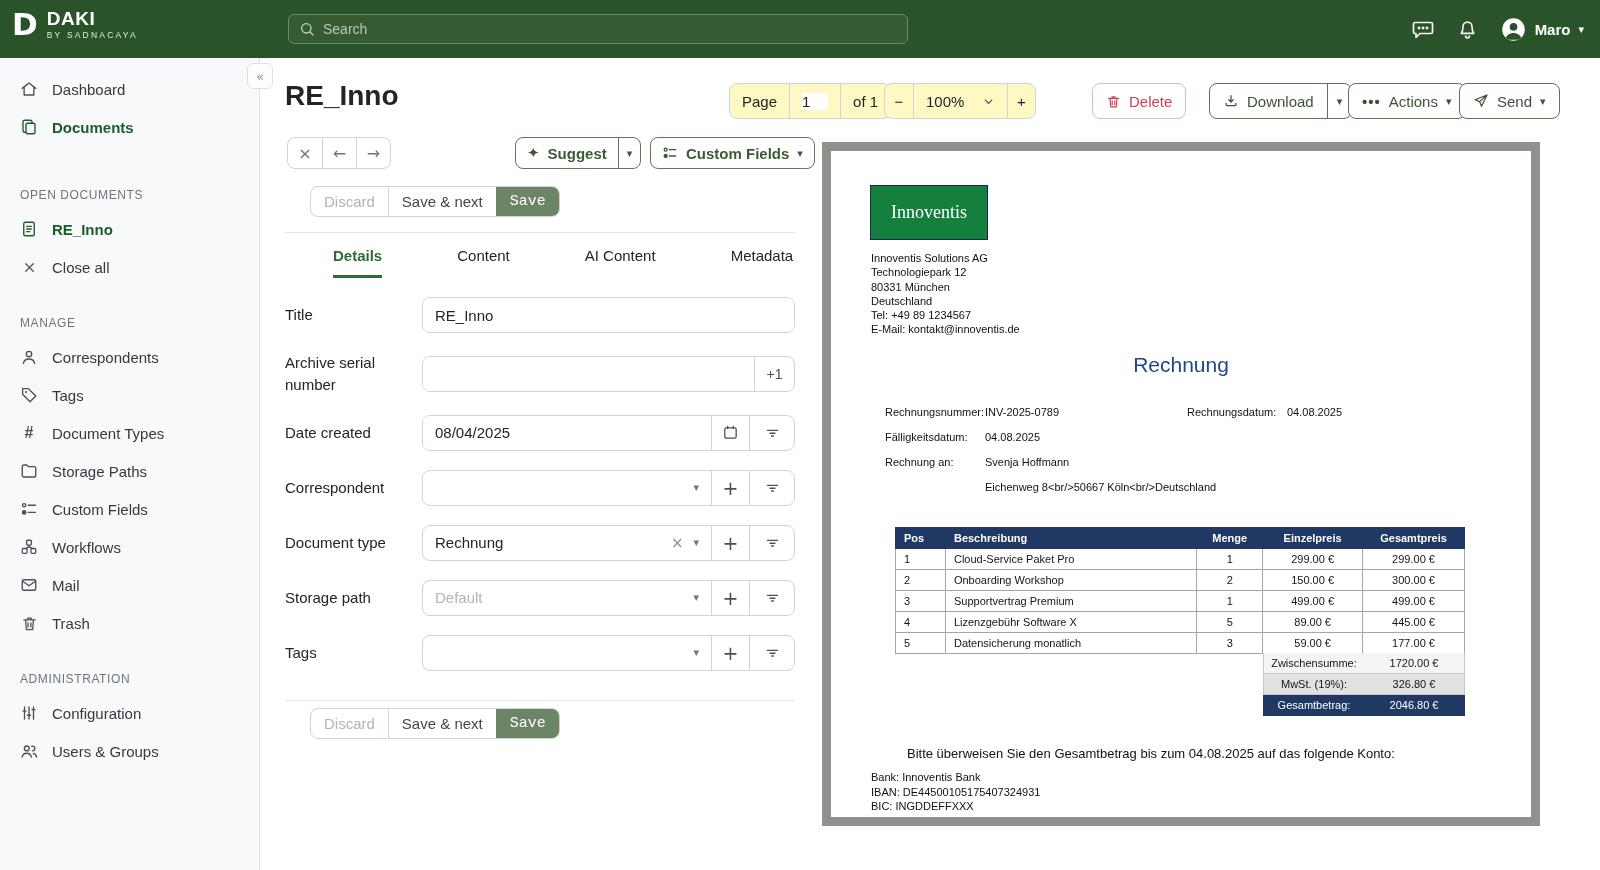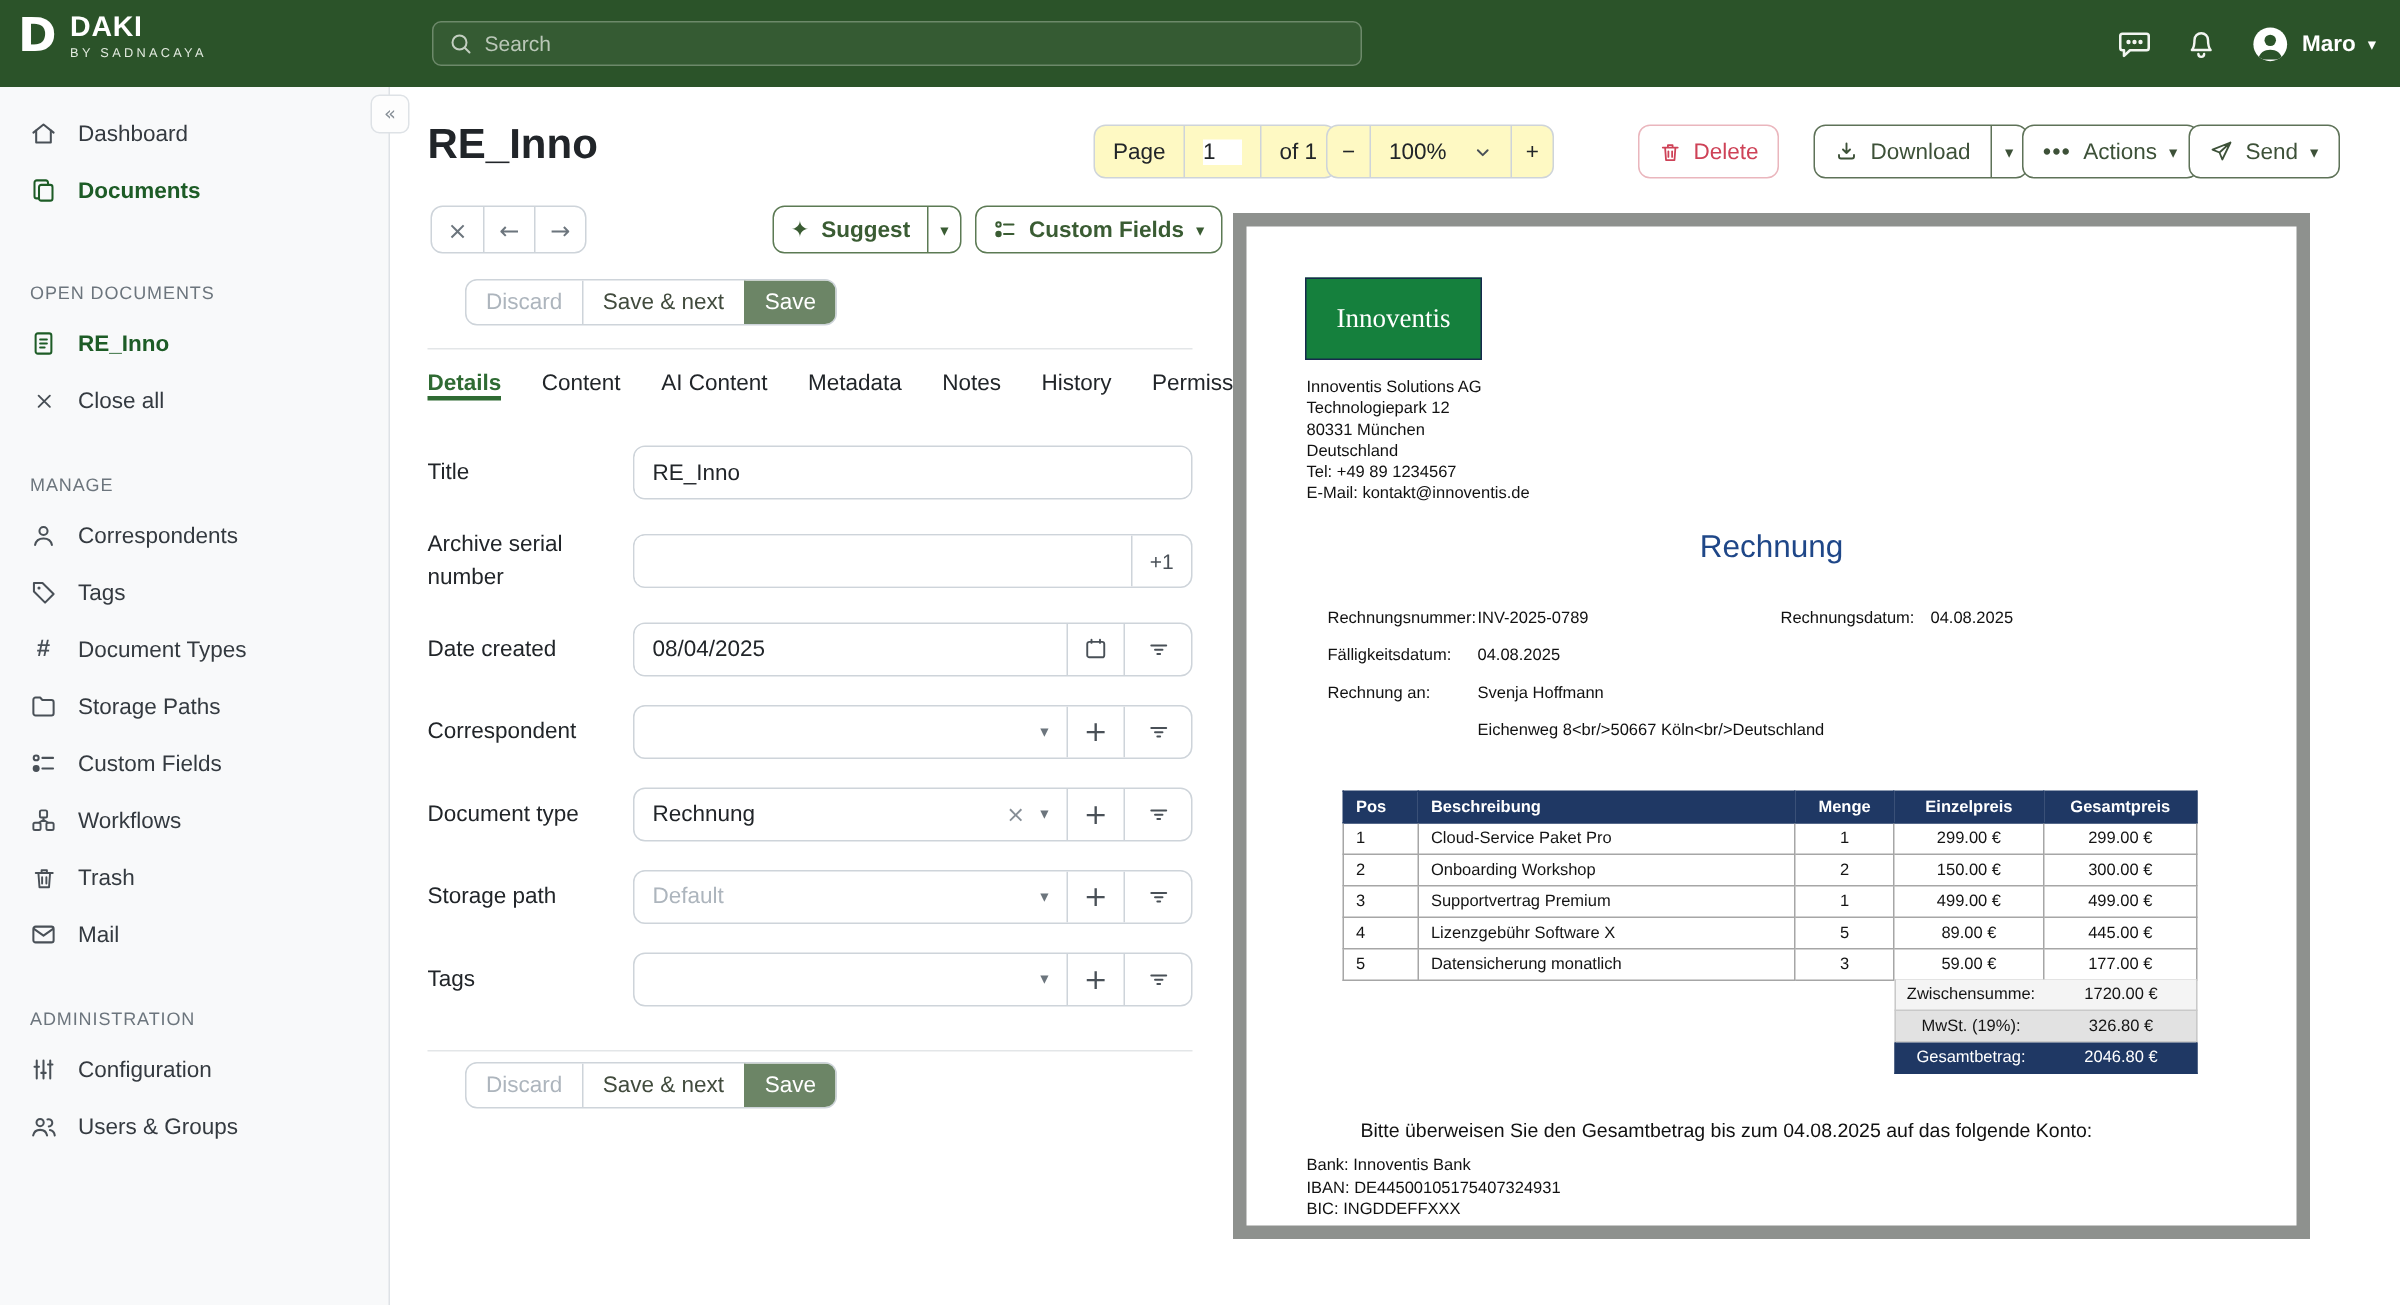--- a/index.html
+++ b/index.html
@@ -73,26 +73,26 @@
   .grn-split .seg { display:flex; align-items:center; gap:8px; padding:0 11px; cursor:pointer; }
   .grn-split .seg.caret-seg { border-left:1px solid #5c7a54; padding:0 8px; }
   .sparkle { font-size:15px; line-height:1; font-family:"DejaVu Sans",sans-serif; }
 
   .save-group { position:absolute; left:310px; height:31px; display:flex; align-items:stretch;
     border:1px solid #ced4da; border-radius:8px; background:#fff; overflow:hidden; font-size:15px; }
   .save-group .seg { display:flex; align-items:center; padding:0 13px; border-left:1px solid #ced4da; cursor:pointer; }
   .save-group .seg:first-child { border-left:none; }
   .seg-discard { color:#adb5bd; }
   .seg-savenext { color:#414b3d; }
-  .seg-save { background:#6c8566; color:#fff; border-left-color:#6c8566 !important; font-weight:500; }
+  .seg-save { background:#6c8566; color:#fff; border-left-color:#6c8566 !important; font-weight:500;font-family:Liberation Mono, monospace; }
 
   .divider { position:absolute; left:285px; width:510px; border-top:1px solid #e3e6e8; }
 
   .tabs { position:absolute; left:285px; top:247px; display:flex; gap:27px; font-size:15px; }
-  .tab { color:#212529; cursor:pointer; }
+  .tab { padding-bottom:11px; color:#212529; cursor:pointer;margin-left:48px; }
   .tab.active { color:#2f6b33; font-weight:700; border-bottom:3px solid #2f6b33; }
 
   .form { position:absolute; left:285px; top:297px; width:510px; }
   .form-row { display:flex; align-items:center; margin-bottom:19px; min-height:36px; }
   .form-label { width:137px; flex:none; font-size:15px; color:#212529; line-height:1.45; padding-right:10px; }
   .form-control { flex:1; height:36px; display:flex; align-items:stretch;
     border:1px solid #ced4da; border-radius:8px; background:#fff; overflow:hidden; }
   .fc-input { flex:1; min-width:0; border:none; outline:none; padding:0 12px; font-size:15px; color:#212529; font-family:inherit; }
   .fc-select { flex:1; display:flex; align-items:center; justify-content:space-between; padding:0 12px; font-size:15px; color:#212529; cursor:pointer; }
   .fc-select .right-ic { display:flex; align-items:center; gap:10px; color:#6c757d; }
@@ -264,34 +264,34 @@
           <rect x="8.8" y="3" width="6.4" height="6.4" rx="1.4"></rect>
           <rect x="3" y="14" width="6.4" height="6.4" rx="1.4"></rect>
           <rect x="14.6" y="14" width="6.4" height="6.4" rx="1.4"></rect>
           <path d="M12 9.4v2.1M12 11.5l-4.5 2.7M12 11.5l4.5 2.7"></path>
         </svg>
       </span>
     <span>Workflows</span>
   </div>
   <div class="side-item">
     <span class="ic">
+        <svg width="18" height="18" viewBox="0 0 24 24" fill="none" stroke="currentColor" stroke-width="1.8" stroke-linecap="round" stroke-linejoin="round">
+          <rect x="3" y="5" width="18" height="14" rx="2"></rect>
+          <path d="m3.5 7 8.5 6 8.5-6"></path>
+        </svg>
+      </span>
+    <span>Mail</span>
+  </div>
+  <div class="side-item">
+    <span class="ic">
         <svg width="17" height="17" viewBox="0 0 24 24" fill="none" stroke="currentColor" stroke-width="1.8" stroke-linecap="round" stroke-linejoin="round">
           <path d="M4 7h16M9.5 7V4.5h5V7M6.5 7l1 13.5h9l1-13.5M10 11v6M14 11v6"></path>
         </svg>
       </span>
     <span>Trash</span>
-  </div>
-  <div class="side-item">
-    <span class="ic">
-        <svg width="18" height="18" viewBox="0 0 24 24" fill="none" stroke="currentColor" stroke-width="1.8" stroke-linecap="round" stroke-linejoin="round">
-          <rect x="3" y="5" width="18" height="14" rx="2"></rect>
-          <path d="m3.5 7 8.5 6 8.5-6"></path>
-        </svg>
-      </span>
-    <span>Mail</span>
   </div>
 
   <div class="side-section">ADMINISTRATION</div>
   <div class="side-item">
     <span class="ic">
         <svg width="18" height="18" viewBox="0 0 24 24" fill="none" stroke="currentColor" stroke-width="1.8" stroke-linecap="round">
           <path d="M6 4v16M12 4v16M18 4v16M4 9.5h4M10 15h4M16 7.5h4"></path>
         </svg>
       </span>
     <span>Configuration</span>

